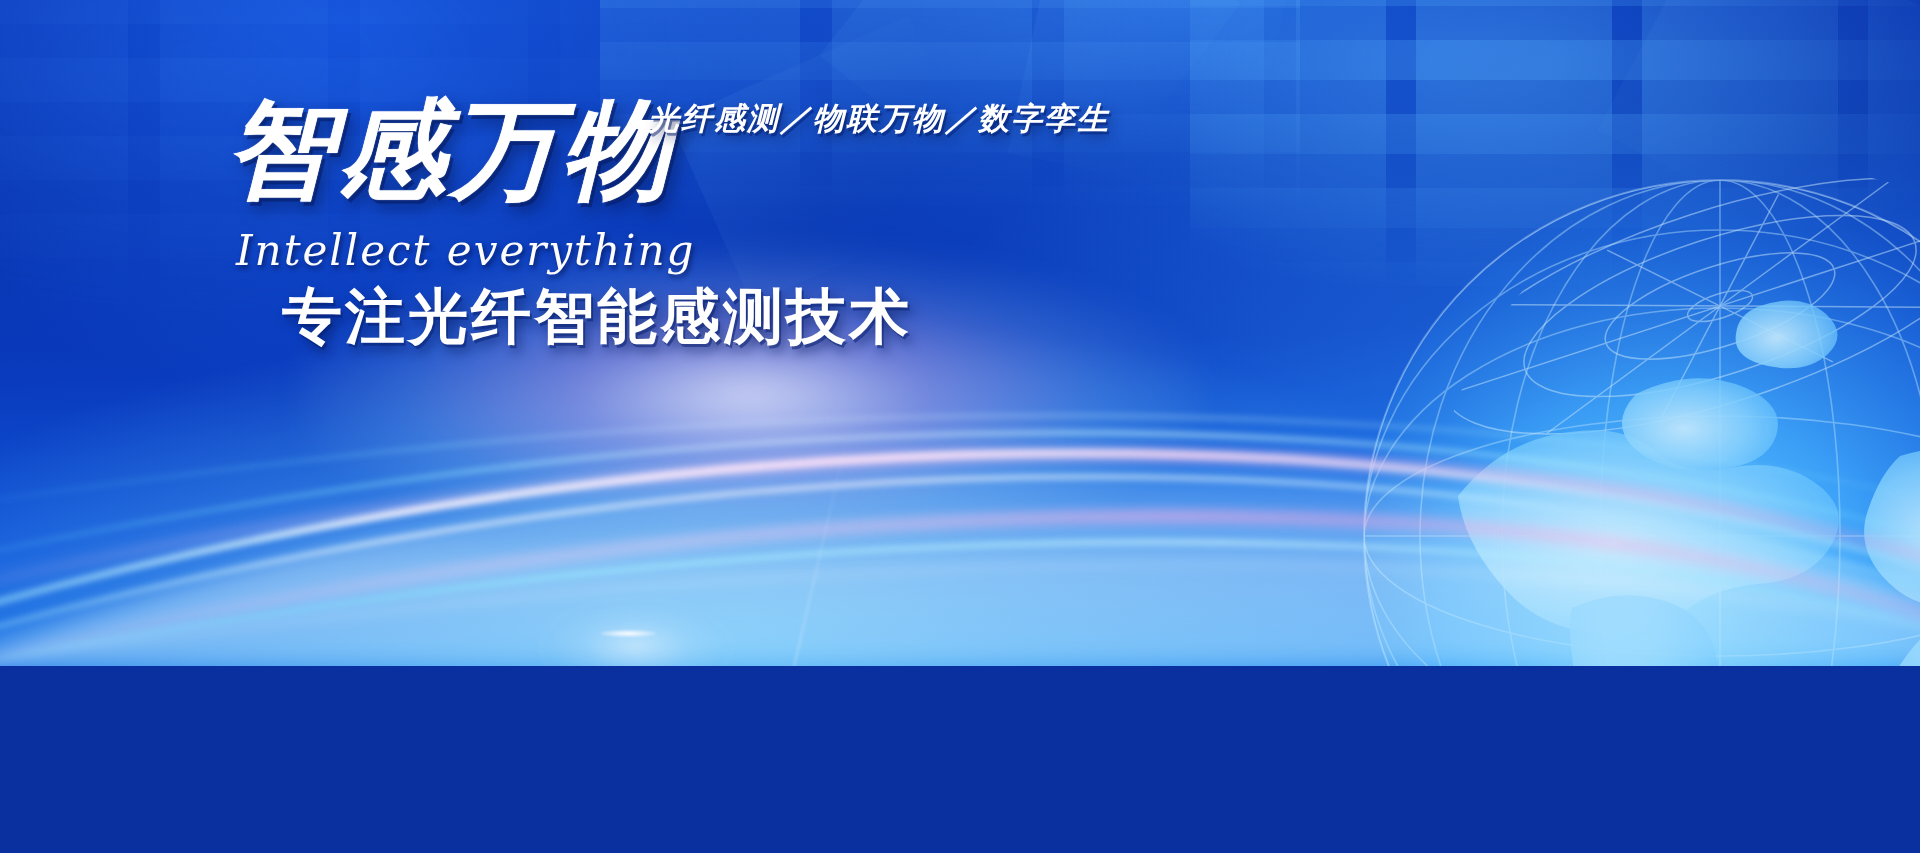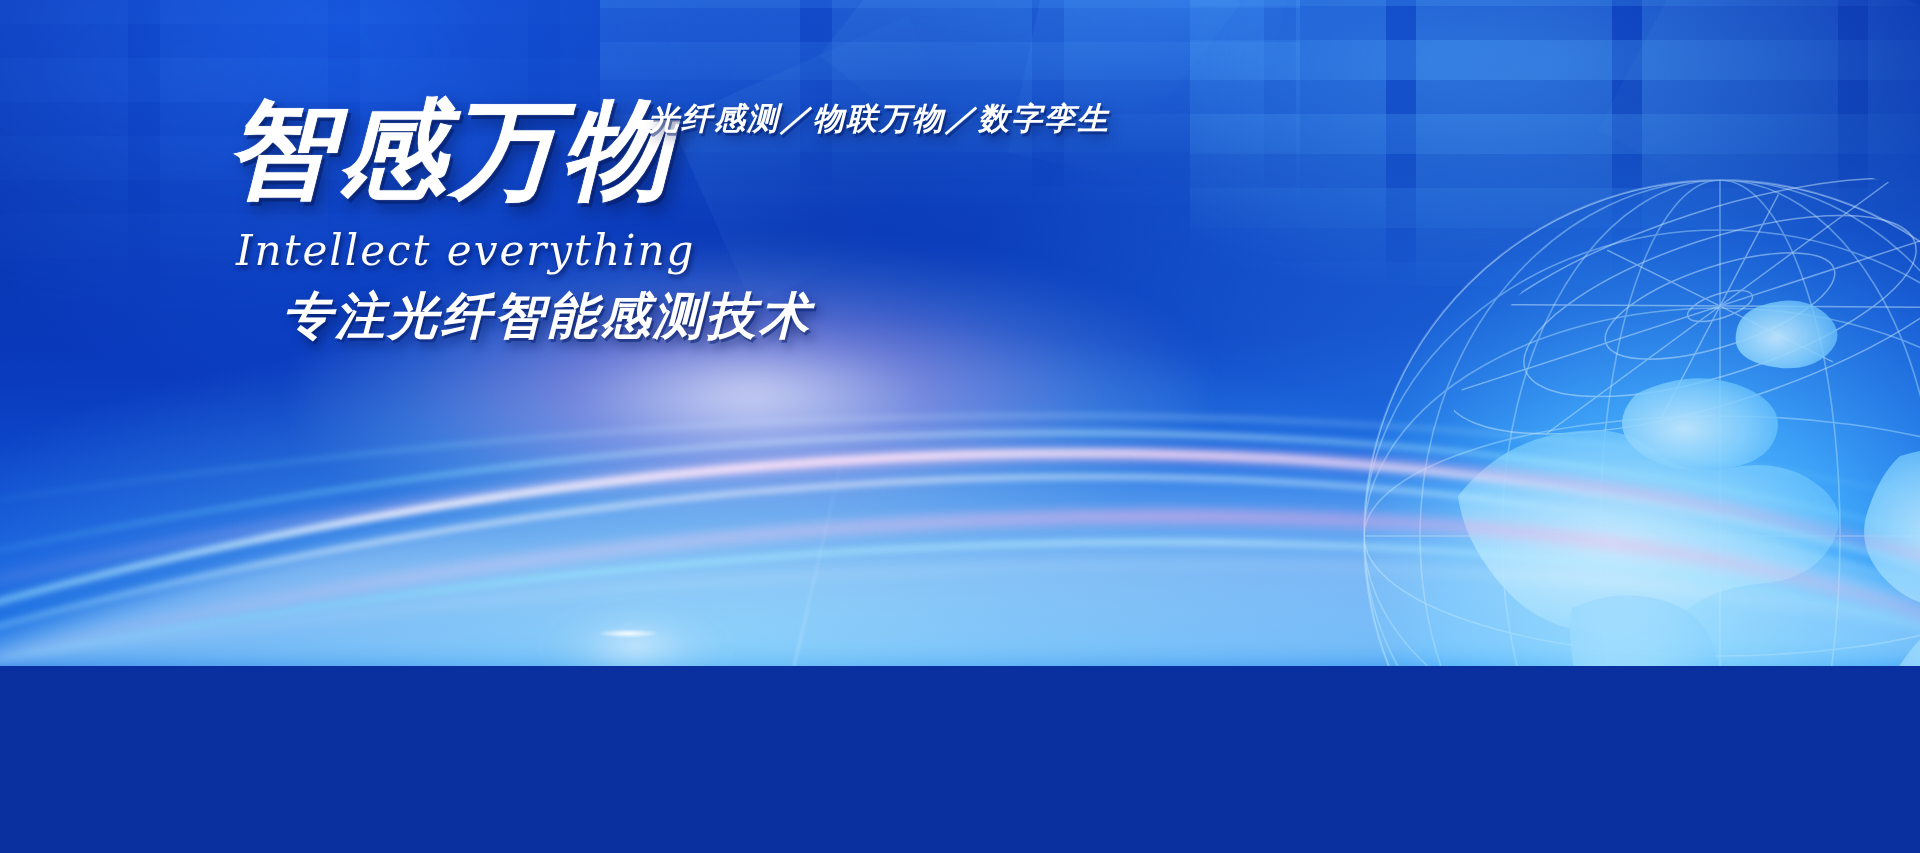--- a/index.html
+++ b/index.html
@@ -179,22 +179,21 @@
 
   .subhead {
     position: absolute;
     left: 282px;
     top: 284px;
     white-space: nowrap;
   }
   .subhead-line {
     font-family: "DejaVu Sans", sans-serif;
     font-weight: 700;
-    font-style: italic;
-    font-size: 50px;
+    font-size: 60px;
     letter-spacing: 3px;
     color: #ffffff;
     line-height: 64px;
     text-shadow:
       2px 3px 0 rgba(6,30,110,0.50),
       5px 7px 12px rgba(3,18,75,0.55);
   }
   .subhead-line.indent { padding-left: 308px; }
 </style>
 </head>

